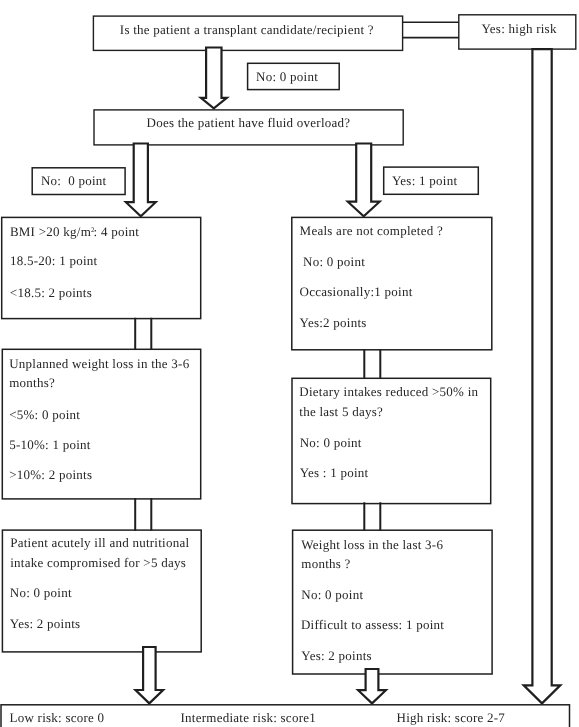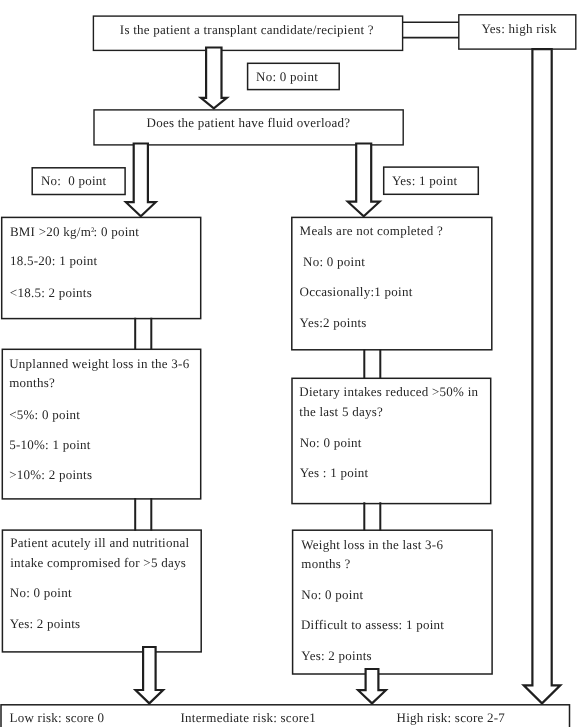--- a/index.html
+++ b/index.html
@@ -59,21 +59,21 @@
 </svg>
 
 <div class="layer lbl">
   <span class="tx" style="left:119.8px;top:29.6px;">Is the patient a transplant candidate/recipient ?</span>
   <span class="tx" style="left:481.5px;top:28.9px;">Yes: high risk</span>
   <span class="tx" style="left:256.1px;top:76.5px;">No: 0 point</span>
   <span class="tx" style="left:146.5px;top:122.8px;">Does the patient have fluid overload?</span>
   <span class="tx" style="left:40.9px;top:181px;">No:  0 point</span>
   <span class="tx" style="left:392px;top:180.7px;">Yes: 1 point</span>
 
-  <span class="tx" style="left:9.9px;top:229.8px;"><span>BMI &gt;20 kg/m</span><sup>2</sup><span>: 0 point</span></span>
+  <span class="tx" style="left:9.9px;top:229.8px;"><span>BMI &gt;20 kg/m</span><sup>2</sup><span>: 4 point</span></span>
   <span class="tx" style="left:10px;top:261.2px;">18.5-20: 1 point</span>
   <span class="tx" style="left:9.8px;top:293.2px;">&lt;18.5: 2 points</span>
 
   <span class="tx" style="left:299.6px;top:231.1px;">Meals are not completed ?</span>
   <span class="tx" style="left:299.6px;top:261.5px;"> No: 0 point</span>
   <span class="tx" style="left:299.6px;top:292.3px;">Occasionally:1 point</span>
   <span class="tx" style="left:299.6px;top:322.5px;">Yes:2 points</span>
 
   <span class="tx" style="left:9.2px;top:364.2px;">Unplanned weight loss in the 3-6</span>
   <span class="tx" style="left:9.2px;top:383.2px;">months?</span>

